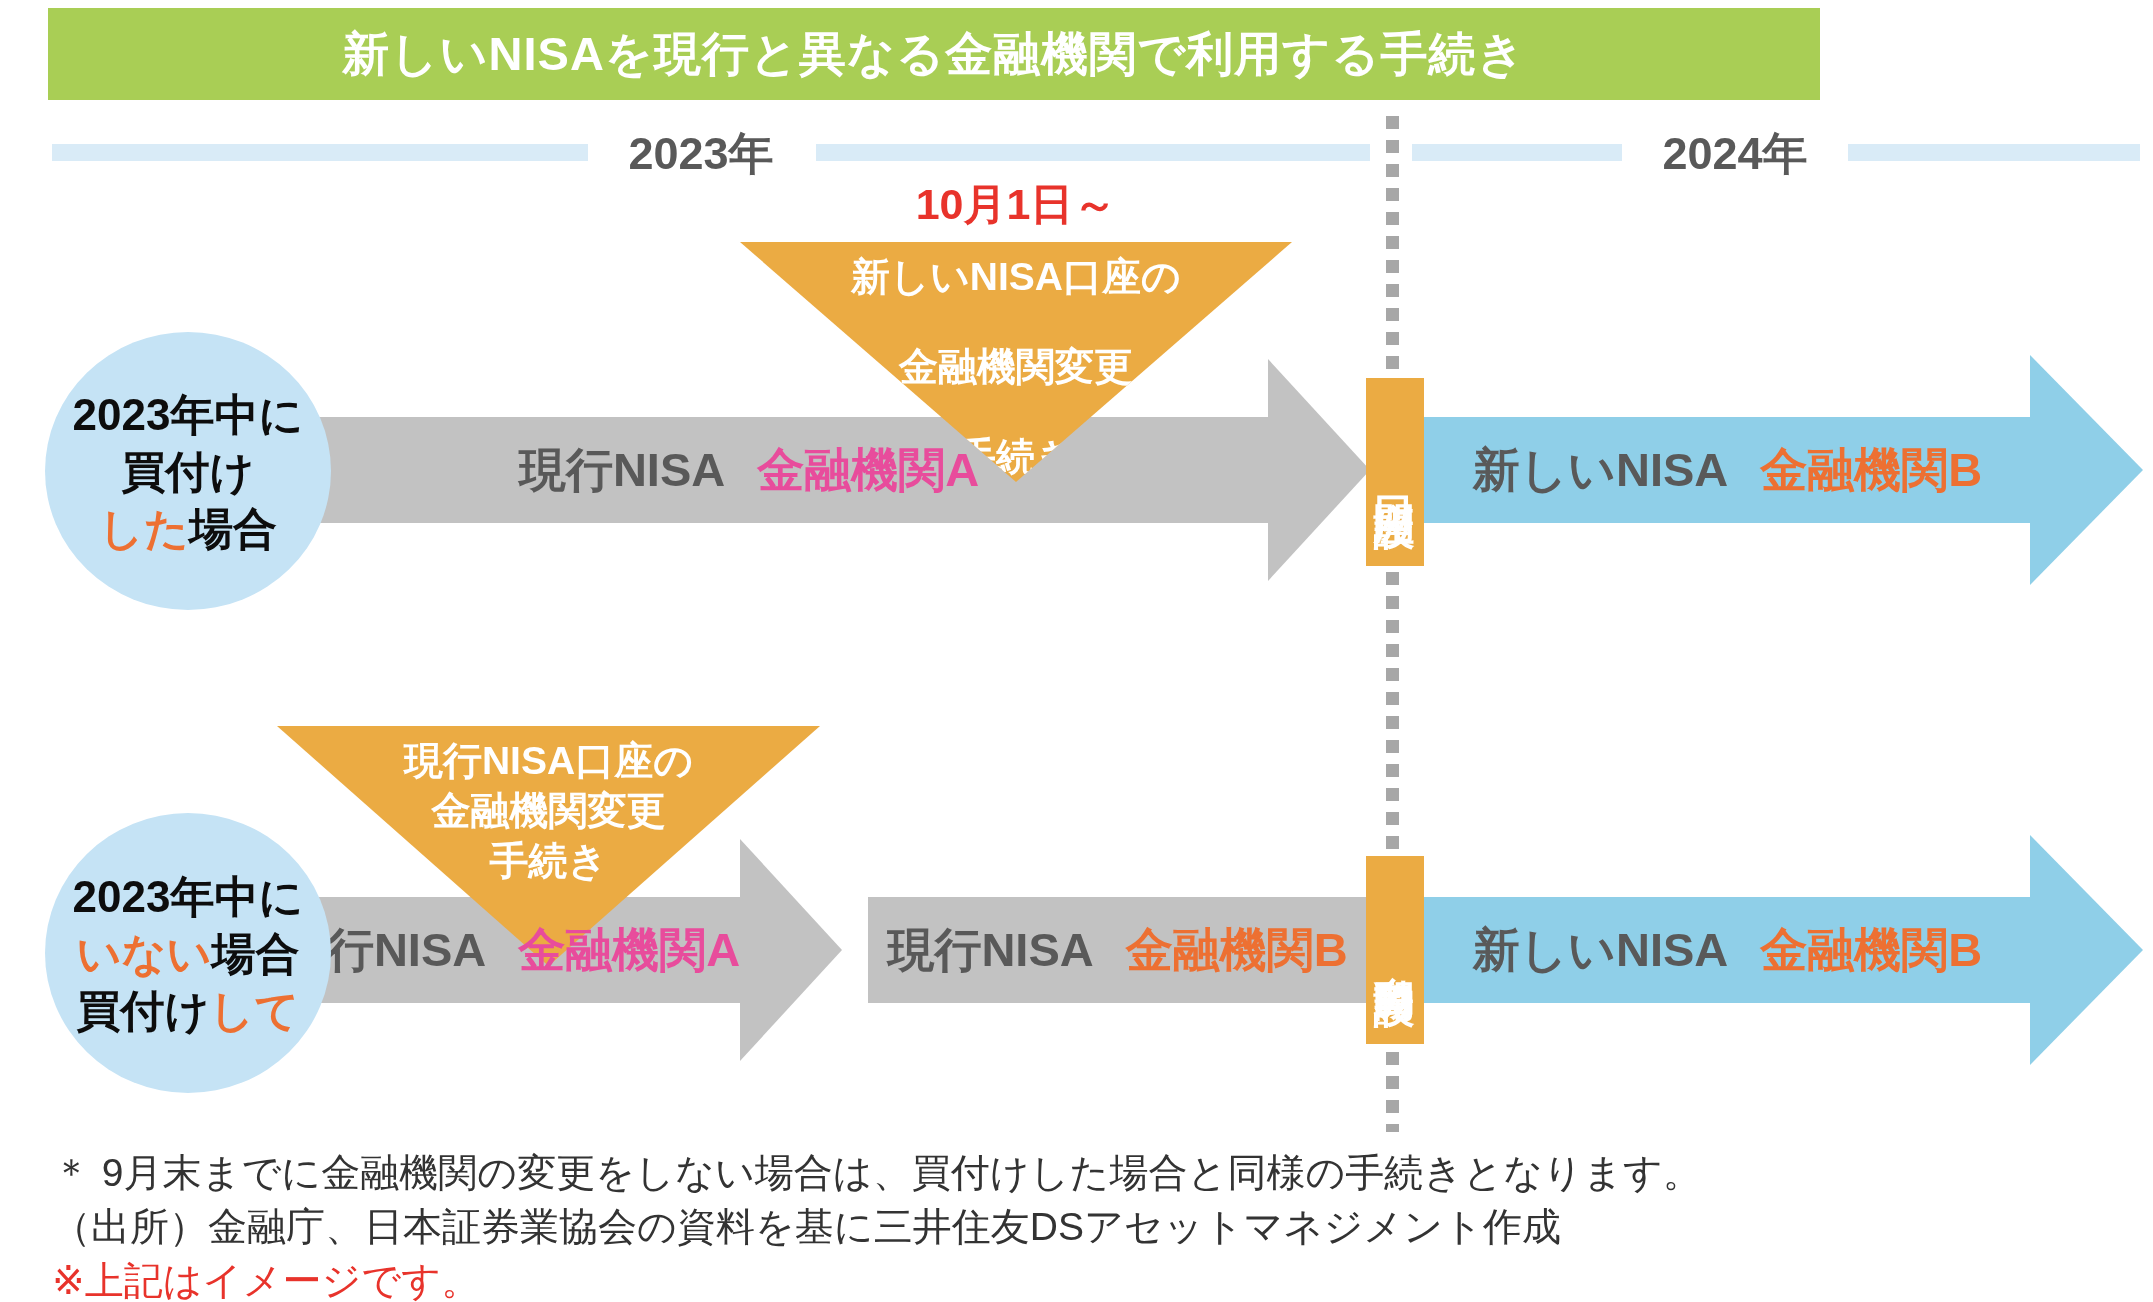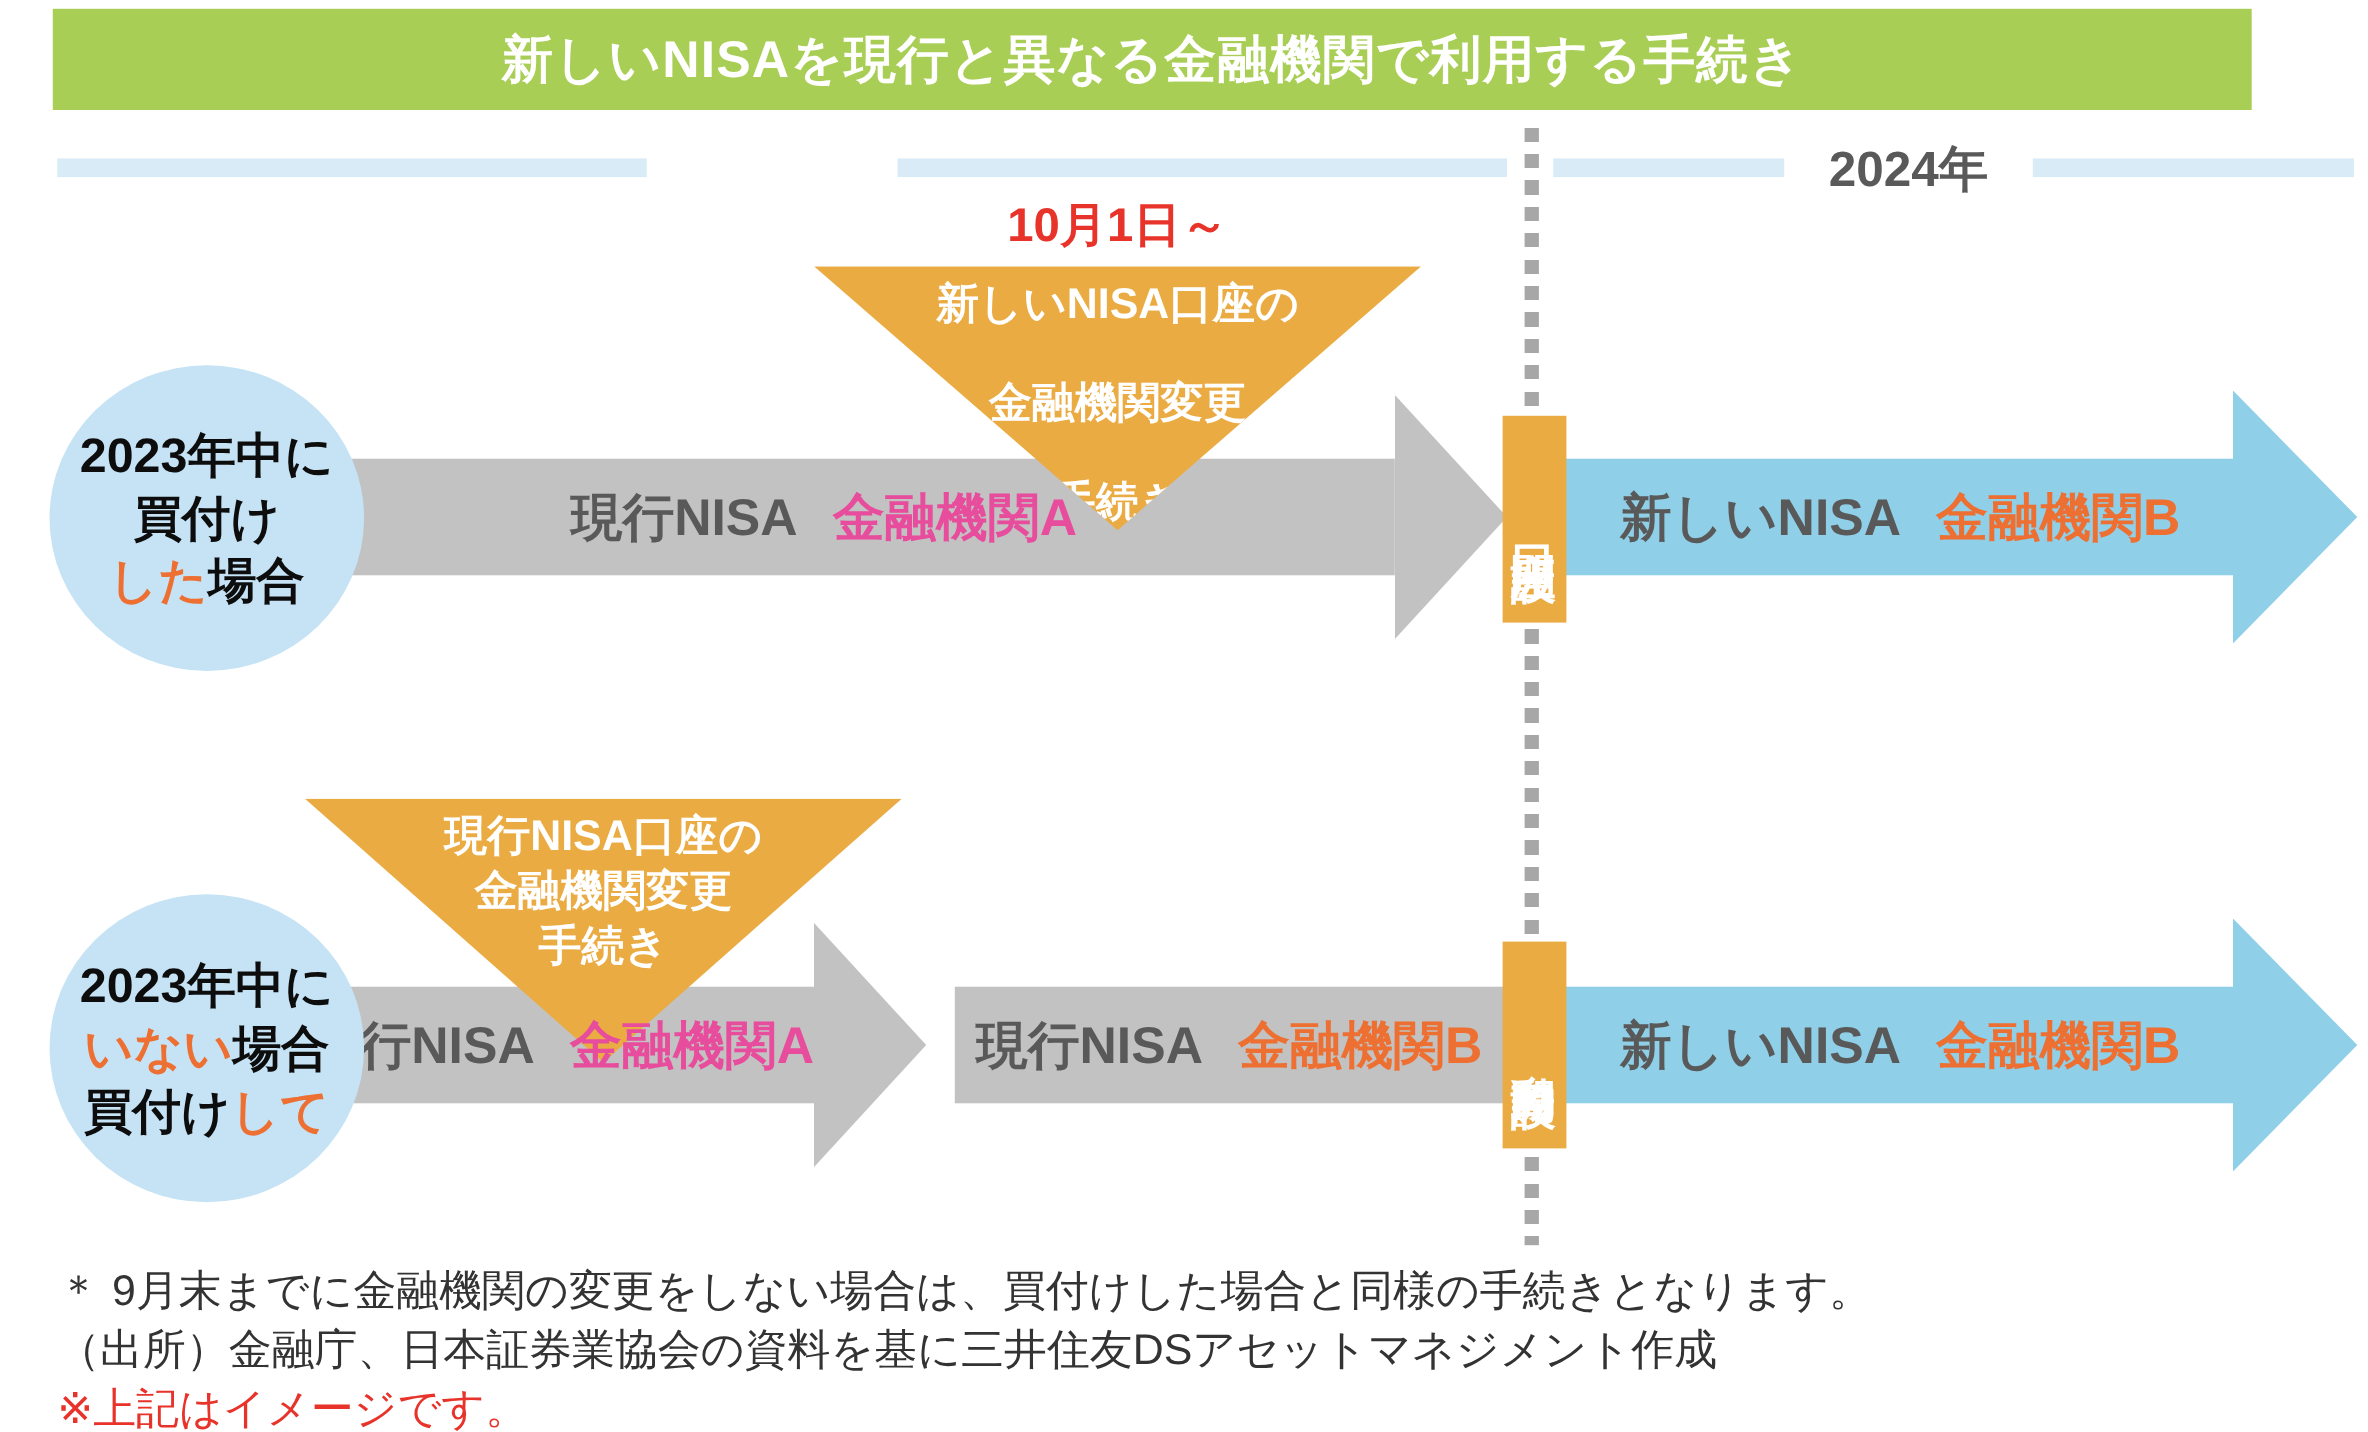--- a/index.html
+++ b/index.html
@@ -3,21 +3,21 @@
 <meta charset="utf-8">
 <style>
   html,body{margin:0;padding:0;background:#ffffff;}
   .stage{
     position:relative;width:2153px;height:1302px;background:#ffffff;overflow:hidden;
     font-family:"Liberation Sans","DejaVu Sans",sans-serif;
   }
 
   
   .title-bar{
-    position:absolute;left:48px;top:8px;width:1999px;height:92px;
+    position:absolute;left:48px;top:8px;width:1772px;height:92px;
     background:#A9CE55;display:flex;align-items:center;justify-content:center;z-index:1;
   }
   .title-text{color:#ffffff;font-size:47px;font-weight:700;letter-spacing:1px;}
 
   
   .tl-seg{position:absolute;top:144px;height:17px;background:#D9EBF7;z-index:1;}
   #seg1{left:52px;width:536px;}
   #seg2{left:816px;width:554px;}
   #seg3{left:1412px;width:210px;}
   #seg4{left:1848px;width:292px;}
@@ -113,20 +113,21 @@
 </head>
 <body>
 
 <div class="stage">
 
   <div class="title-bar">
     <div class="title-text">新しいNISAを現行と異なる金融機関で利用する手続き</div>
   </div>
 
   <div class="tl-seg" id="seg1"></div>
+  <div class="year-label" id="year2023">2023年</div>
   <div class="tl-seg" id="seg2"></div>
   <div class="divider"></div>
   <div class="tl-seg" id="seg3"></div>
   <div class="year-label" id="year2024">2024年</div>
   <div class="tl-seg" id="seg4"></div>
 
   <div class="callout-date" id="date1">10月1日～</div>
   <div class="tri" id="tri1">
     <div>新しいNISA口座の</div>
     <div>金融機関変更</div>

